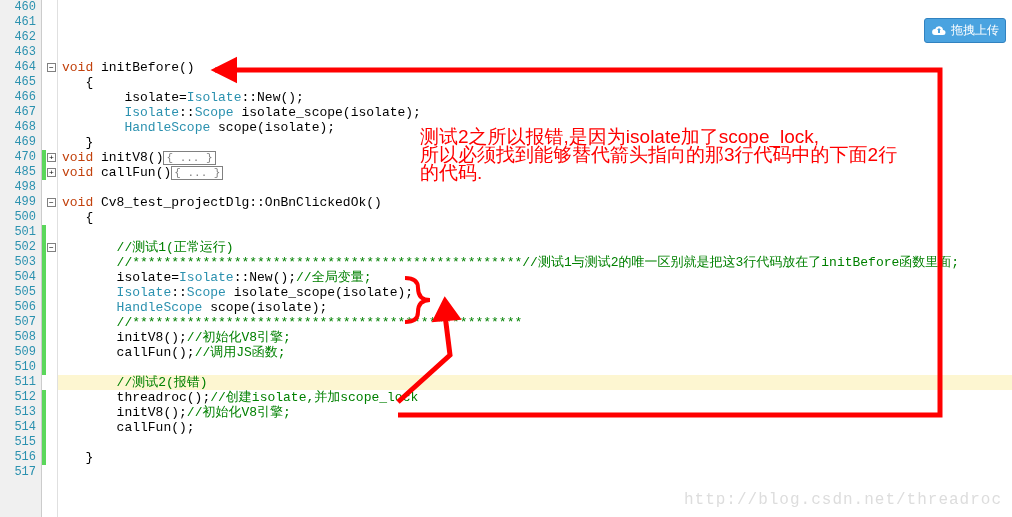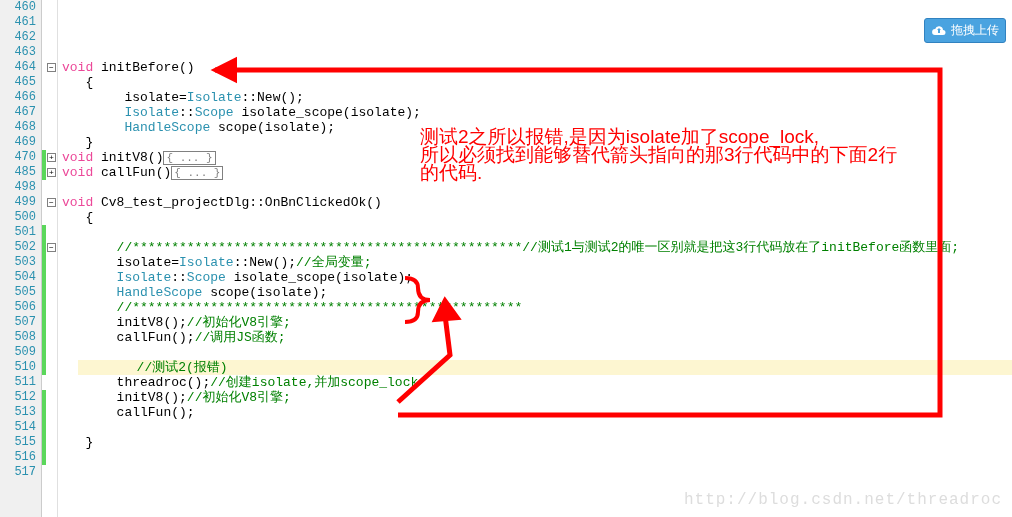--- a/index.html
+++ b/index.html
@@ -6,25 +6,25 @@
     body { font-family: "Courier New", monospace; font-size: 13px; background: #fff; position: relative; width: 1012px; height: 517px; overflow: hidden; }
     .editor { display: flex; height: 100%; position: relative; }
     .gutter { background: #f0f0f0; border-right: 1px solid #ccc; text-align: right; color: #2b91af; user-select: none; padding-right: 5px; width: 42px; }
     .gutter .ln { height: 15px; line-height: 15px; font-size: 12px; font-family: "Courier New", monospace; }
     .foldcol { width: 12px; background: #fff; border-right: 1px solid #e0e0e0; position: relative; }
     .fold-box { position: absolute; left: 1px; width: 9px; height: 9px; border: 1px solid #808080; font-size: 8px; line-height: 7px; text-align: center; color: #000; background: #fff; cursor: pointer; }
     .changebar { width: 4px; background: #fff; position: relative; }
     .change-mark { position: absolute; left: 0; width: 4px; background: #5bd75b; }
     .code { flex: 1; position: relative; background: #fff; font-family: "Courier New", monospace; }
     .codeline { height: 15px; line-height: 15px; white-space: pre; padding-left: 4px; position: relative; }
-    .kw { color: #ec4899; }
+    .kw { color: #c2410c; }
     .cls { color: #2b91af; }
     .com { color: #008000; }
     .folded-code { border: 1px solid #808080; padding: 0 2px; color: #808080; font-size: 11px; }
-    .hl-line { background: #fdf6d1; margin-left: 20px; }
+    .hl-line { background: #fdf6d1; }
     .annotation { position: absolute; color: #ff0000; font-family: "SimSun", sans-serif; font-size: 19px; line-height: 18px; pointer-events: none; z-index: 60; }
     .red-shape { position: absolute; stroke: #ff0000; fill: none; stroke-width: 4px; pointer-events: none; z-index: 50; }
     .watermark { position: absolute; right: 10px; bottom: 8px; color: #ddd; font-size: 16px; font-family: "Courier New", monospace; letter-spacing: 1px; pointer-events: none; text-align: center; }
     .upload-btn { position: absolute; right: 6px; top: 18px; background: #4aa3e0; color: #fff; font-size: 12px; font-family: "Microsoft YaHei", sans-serif; padding: 3px 6px; border-radius: 3px; display: flex; align-items: center; gap: 4px; cursor: pointer; z-index: 100; border: 1px solid #3182c0;}
     .upload-icon { width: 16px; height: 16px; display: inline-block; }
   </style>
 </head>
 <body>
 
 <div class="editor">
@@ -88,20 +88,21 @@
     <div class="codeline"><span>        isolate=</span><span class="cls">Isolate</span><span>::New();</span></div>
     <div class="codeline"><span>        </span><span class="cls">Isolate</span><span>::</span><span class="cls">Scope</span><span> isolate_scope(isolate);</span></div>
     <div class="codeline"><span>        </span><span class="cls">HandleScope</span><span> scope(isolate);</span></div>
     <div class="codeline">   }</div>
     <div class="codeline"><span class="kw">void</span><span> initV8()</span><span class="folded-code">{ ... }</span></div>
     <div class="codeline"><span class="kw">void</span><span> callFun()</span><span class="folded-code">{ ... }</span></div>
     <div class="codeline"></div>
     <div class="codeline"><span class="kw">void</span><span> Cv8_test_projectDlg::OnBnClickedOk()</span></div>
     <div class="codeline">   {</div>
     <div class="codeline"></div>
+    <div class="codeline"><span class="com">       //测试1(正常运行)</span></div>
     <div class="codeline"><span class="com">       //**************************************************</span><span class="com">//测试1与测试2的唯一区别就是把这3行代码放在了initBefore函数里面;</span></div>
     <div class="codeline"><span>       isolate=</span><span class="cls">Isolate</span><span>::New();</span><span class="com">//全局变量;</span></div>
     <div class="codeline"><span>       </span><span class="cls">Isolate</span><span>::</span><span class="cls">Scope</span><span> isolate_scope(isolate);</span></div>
     <div class="codeline"><span>       </span><span class="cls">HandleScope</span><span> scope(isolate);</span></div>
     <div class="codeline"><span class="com">       //**************************************************</span></div>
     <div class="codeline"><span>       initV8();</span><span class="com">//初始化V8引擎;</span></div>
     <div class="codeline"><span>       callFun();</span><span class="com">//调用JS函数;</span></div>
     <div class="codeline"></div>
     <div class="codeline hl-line"><span class="com">       //测试2(报错)</span></div>
     <div class="codeline"><span>       threadroc();</span><span class="com">//创建isolate,并加scope_lock</span></div>

